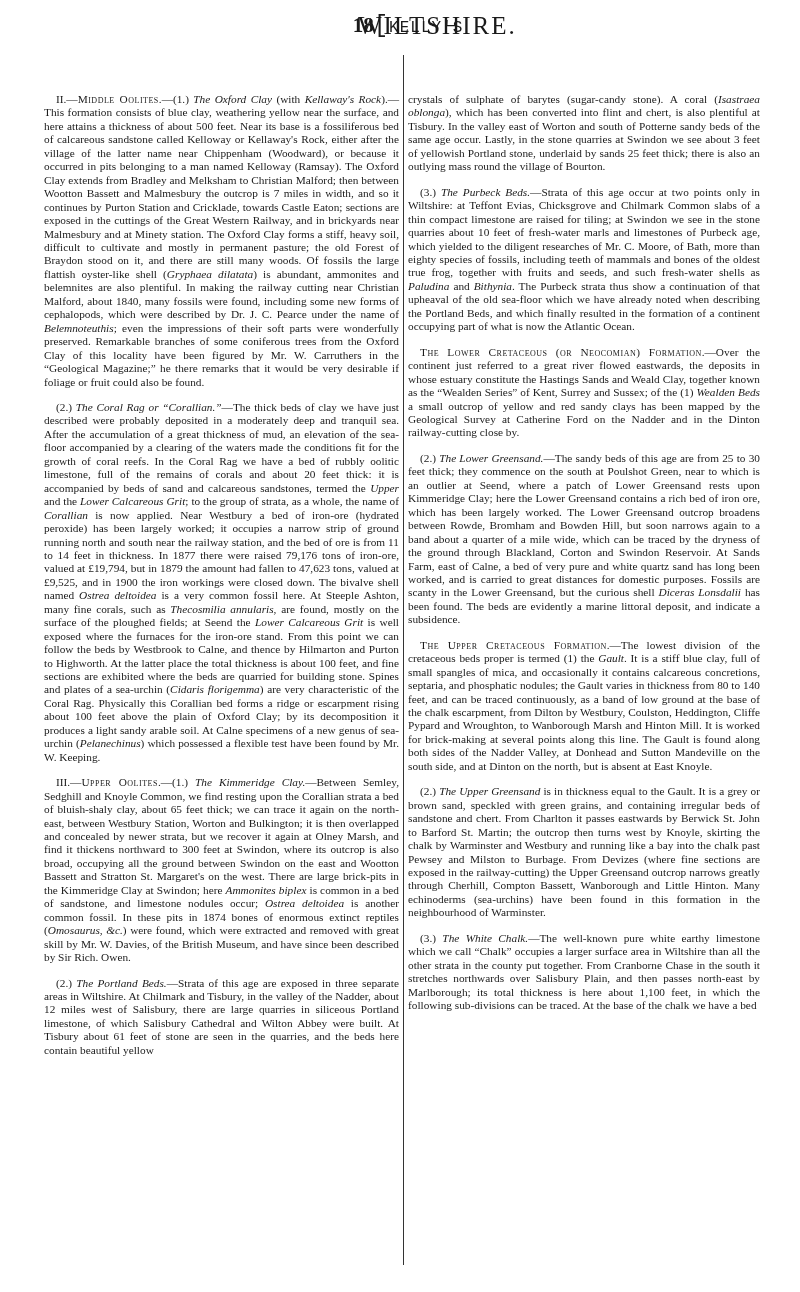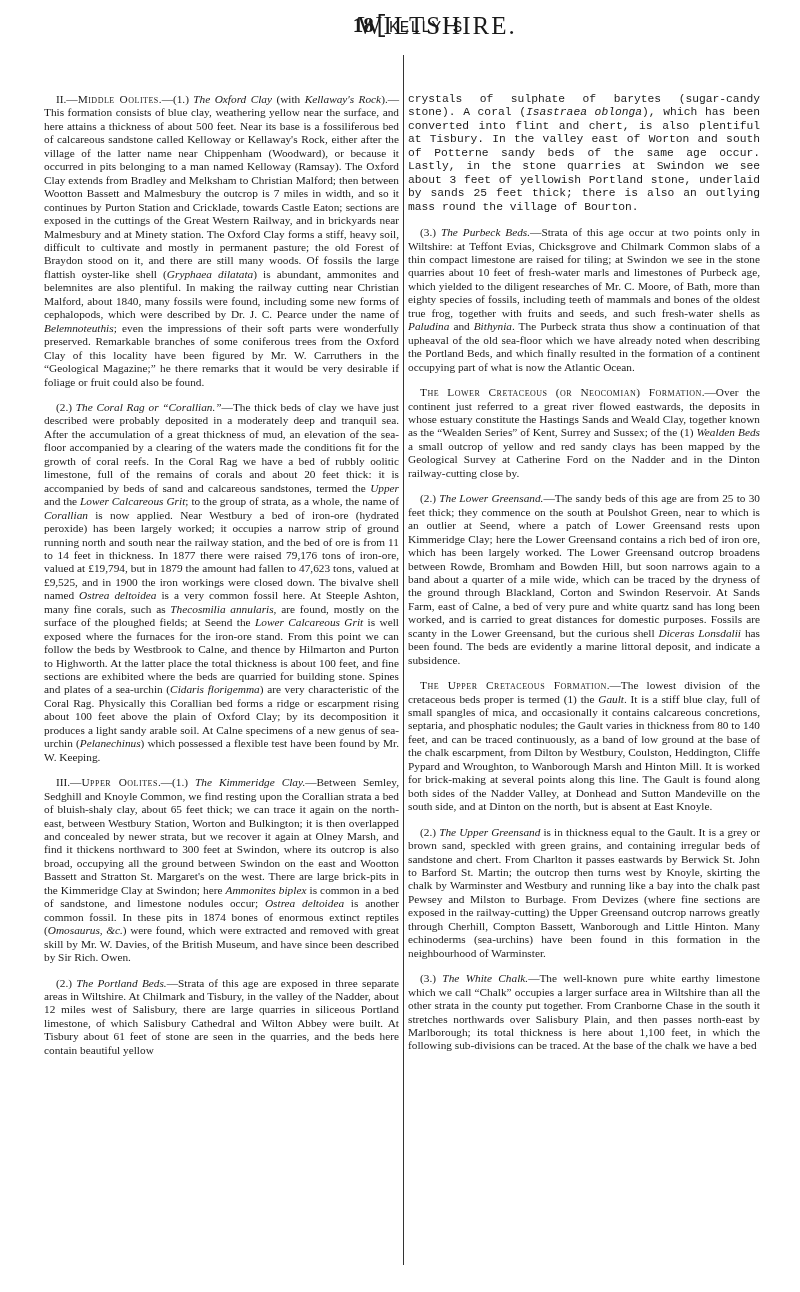--- a/index.html
+++ b/index.html
@@ -23,21 +23,21 @@
       hyphens: auto;
       margin-top: 40px;
     }
     .col-left { left: 44px; }
     .col-right { left: 408px; width: 352px; }
     .divider {
       position: absolute; left: 403px; top: 55px; width: 1px; height: 1210px;
       background: #333;
     }
     .para { margin: 0 0 12px 0; text-indent: 12px; }
-    .para.cont { text-indent: 0; font-family: Liberation Mono, monospace; }
+    .para.cont { text-indent: 0; }
     .sc { font-variant: small-caps; letter-spacing: 0.5px; }
     i { font-style: italic; }
   </style>
 </head>
 <body>
 
 <div class="header">
   <span class="page-num">18</span>
   <span class="running-title">WILTSHIRE.</span>
   <span class="publisher"><span class="bracket">[</span><span>KELLY'S</span></span>

